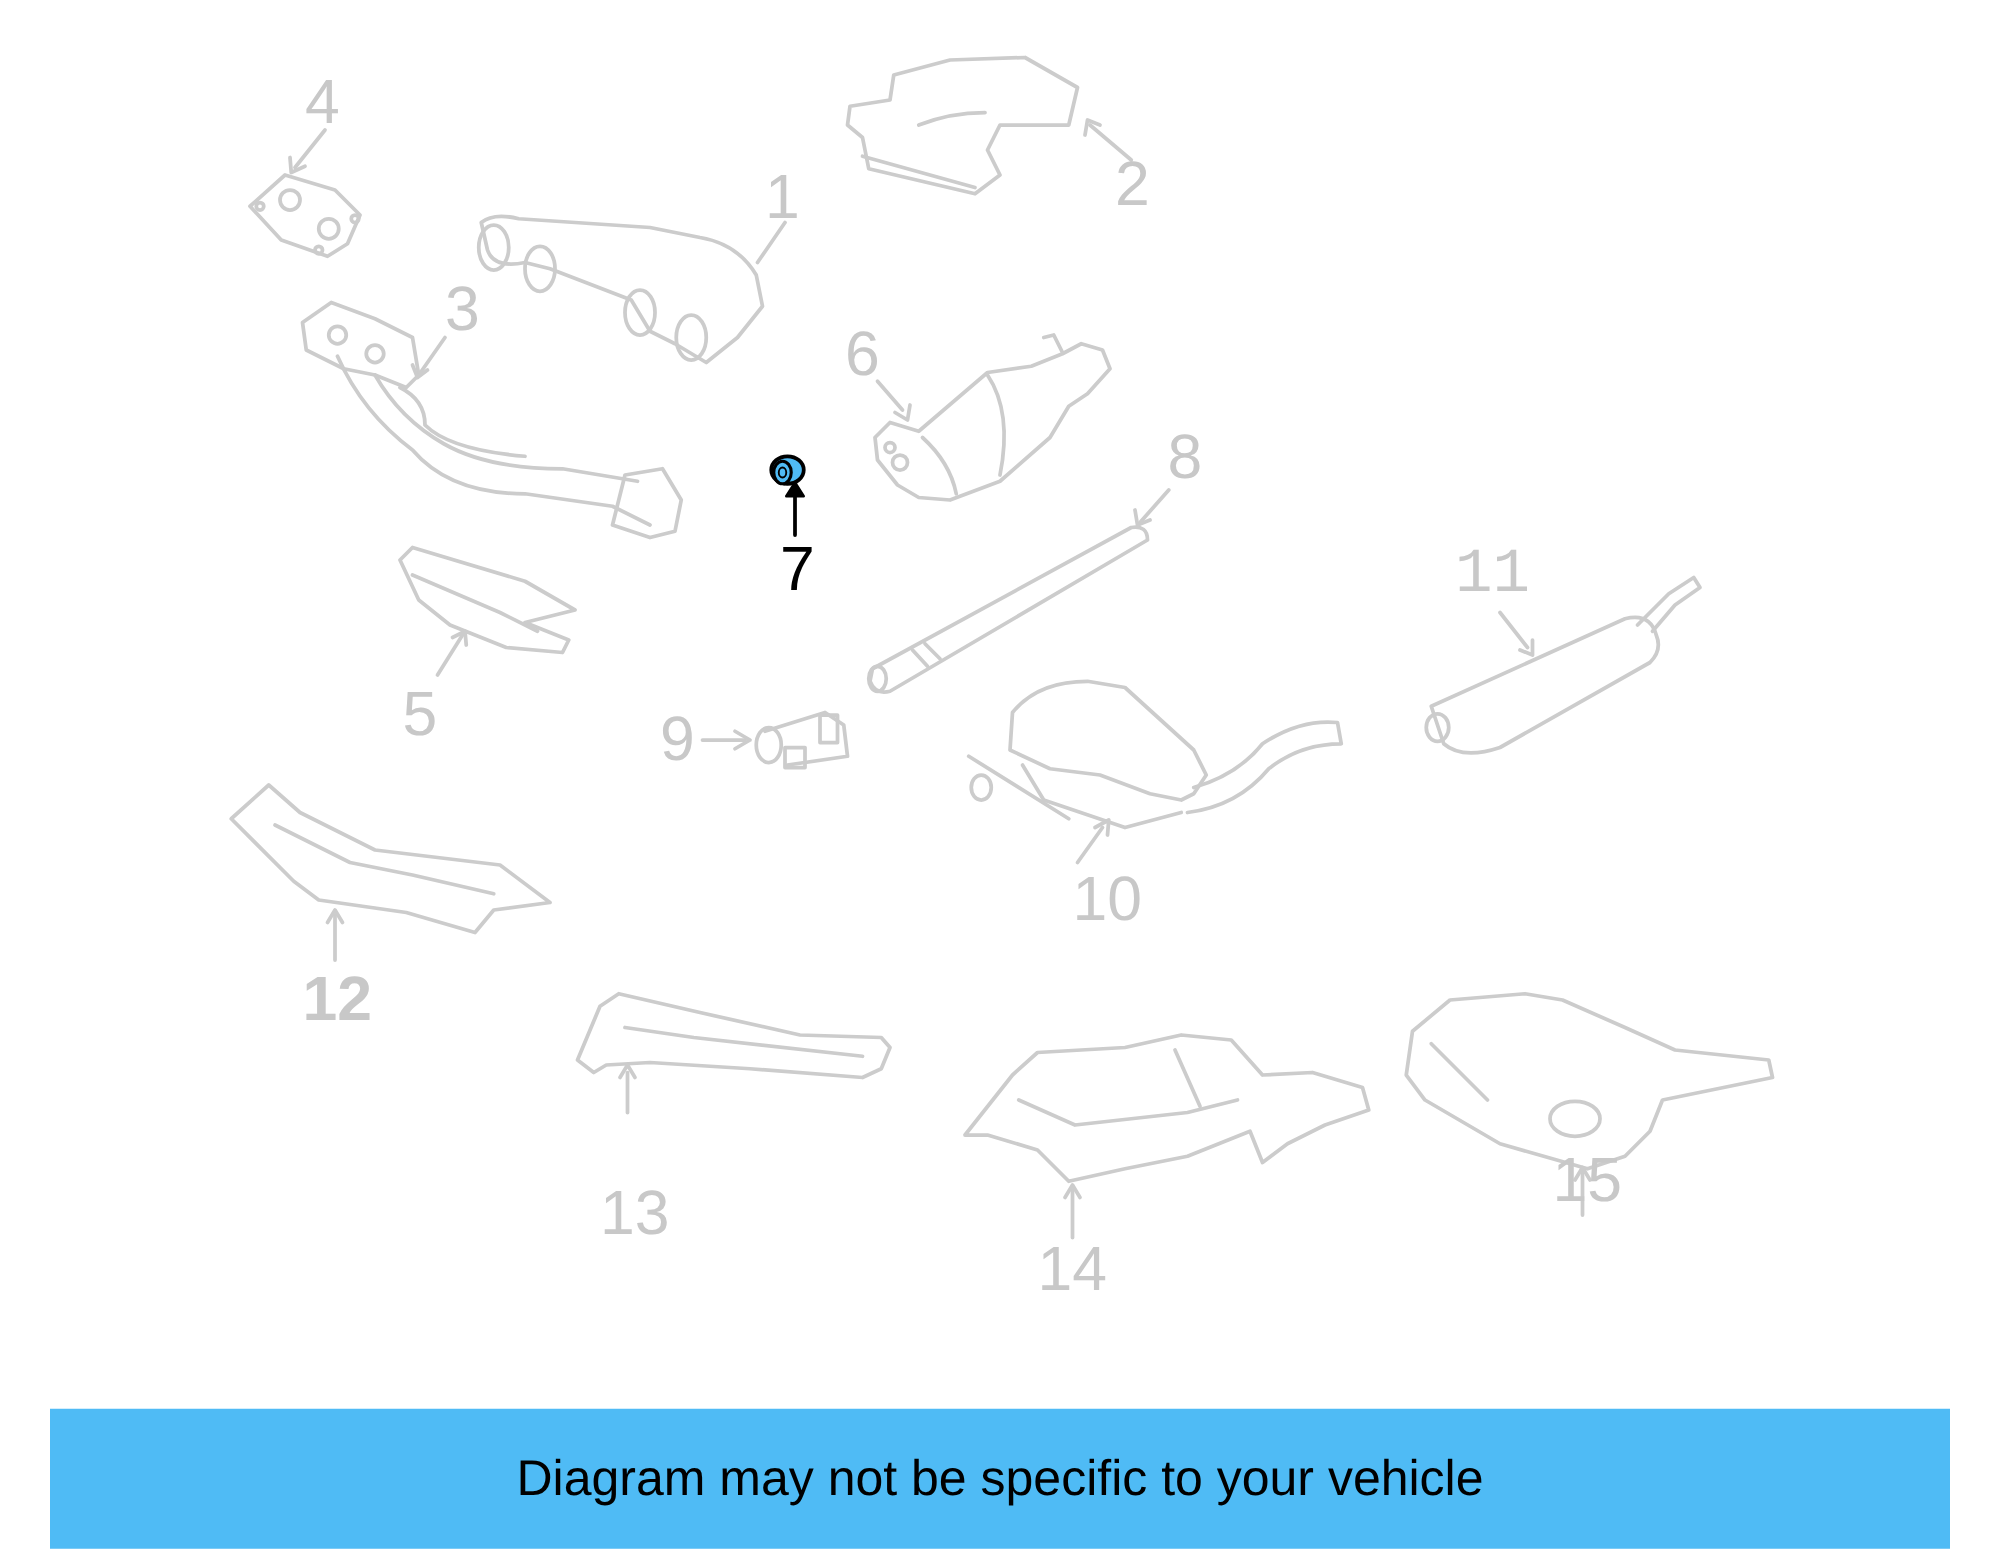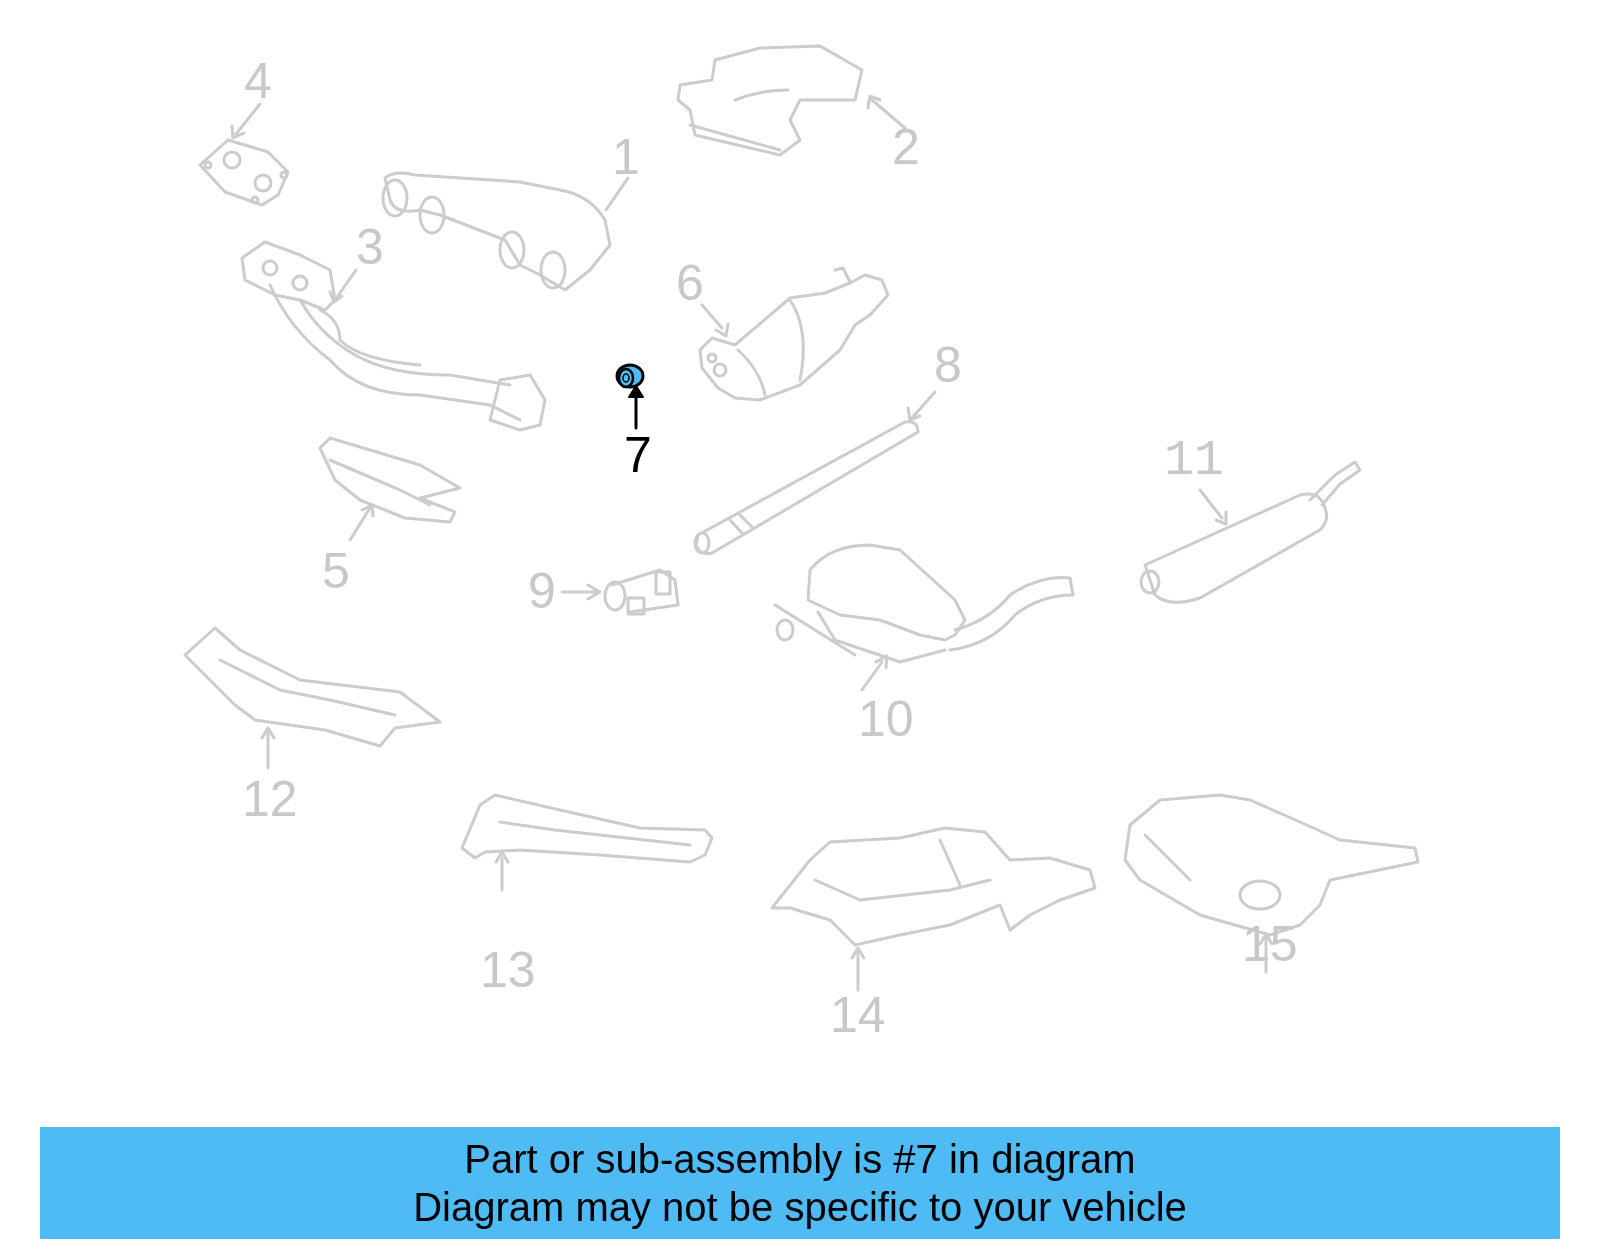--- a/index.html
+++ b/index.html
@@ -153,22 +153,21 @@
   <div class="callout" style="left:892px;top:122px;">2</div>
   <div class="callout" style="left:356px;top:222px;">3</div>
   <div class="callout" style="left:244px;top:56px;">4</div>
   <div class="callout" style="left:322px;top:546px;">5</div>
   <div class="callout" style="left:676px;top:258px;">6</div>
   <div class="callout active" style="left:624px;top:430px;">7</div>
   <div class="callout" style="left:934px;top:340px;">8</div>
   <div class="callout" style="left:528px;top:566px;">9</div>
   <div class="callout" style="left:822px;top:694px;margin-left:36px;">10</div>
   <div class="callout" style="left:1164px;top:436px;font-family:Liberation Mono, monospace;">11</div>
-  <div class="callout" style="left:242px;top:774px;">12</div>
+  <div class="callout" style="left:242px;top:774px;font-weight:bold;">12</div>
   <div class="callout" style="left:480px;top:945px;">13</div>
   <div class="callout" style="left:830px;top:990px;">14</div>
   <div class="callout" style="left:1242px;top:919px;">15</div>
 </div>
 
 <div id="banner">
-  <div class="line">Part or sub-assembly is #7 in diagram</div>
   <div class="line">Diagram may not be specific to your vehicle</div>
 </div>
 
 </body></html>

